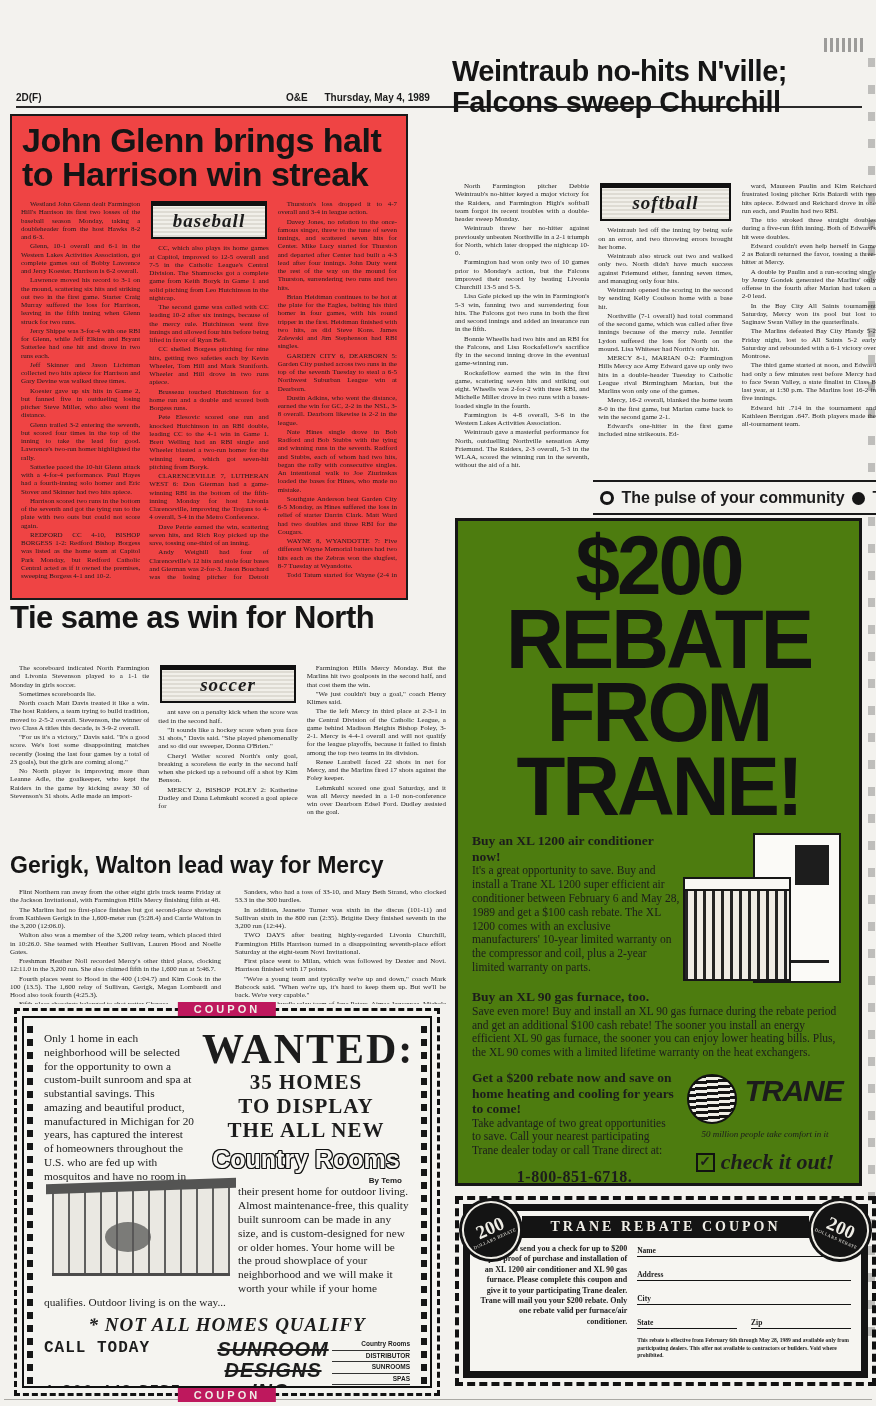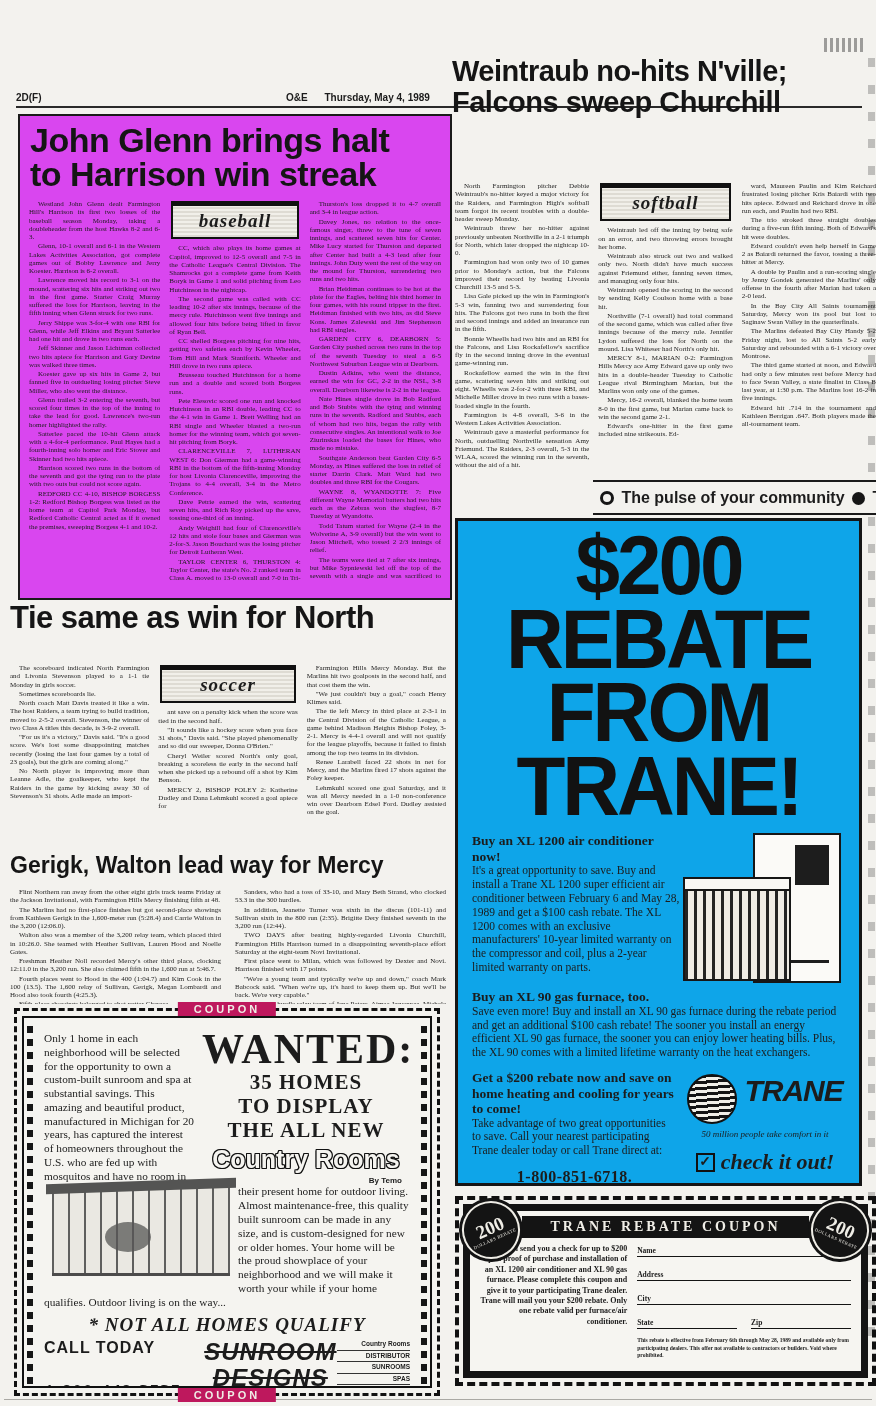--- a/index.html
+++ b/index.html
@@ -20,21 +20,21 @@
   .cols{display:flex;gap:9px;}
   .col{flex:1;font-size:7px;line-height:1.18;text-align:justify;overflow:hidden;}
   .col p{margin:0 0 1px;text-indent:9px;}
 
   
   .tag-box{border:2px solid #111;border-top:5px solid #111;margin:1px 2px 5px;padding:4px 4px 5px;
            text-align:center;font-style:italic;font-weight:bold;font-size:19px;letter-spacing:1px;
            background:repeating-linear-gradient(0deg,#dedbd3 0 2px,#f1efe9 2px 4px);}
 
   
-  .glenn-box{left:18px;top:114px;width:434px;height:486px;border:2px solid #1a1a1a;box-sizing:border-box;overflow:hidden;background:#d946ef;}
+  .glenn-box{left:10px;top:114px;width:398px;height:486px;border:2px solid #1a1a1a;box-sizing:border-box;overflow:hidden;background:#ef4444;}
   .glenn-box .headline{font-size:34px;padding:7px 10px 5px;}
   .glenn-cols{height:388px;padding:4px 9px;box-sizing:border-box;}
 
   
   .w-headline{left:452px;top:56px;width:424px;}
   .w-headline .headline{font-size:29px;line-height:1.06;}
   .w-cols{left:455px;top:182px;width:421px;}
   .w-col1{height:325px;} .w-col2,.w-col3{height:272px;}
 
   
@@ -73,31 +73,31 @@
       text-shadow:1px 1px 0 #111,-1px -1px 0 #111,1px -1px 0 #111,-1px 1px 0 #111,0 1px 0 #111,0 -1px 0 #111,1px 0 0 #111,-1px 0 0 #111;}
   .by-temo{font-size:8px;font-weight:bold;text-align:right;padding-right:8px;margin-top:2px;font-family:"Liberation Sans",sans-serif;}
   .sunroom-art{float:left;width:178px;height:86px;margin:2px 8px 6px 8px;position:relative;
       background:repeating-linear-gradient(90deg,#3a3a3a 0 2px,#e8e6df 2px 16px);border-bottom:3px solid #222;opacity:.8;}
   .sunroom-art::before{content:"";position:absolute;left:-6px;right:-6px;top:-6px;height:10px;background:#2d2d2d;transform:skewY(-2deg);}
   .sunroom-art::after{content:"";position:absolute;left:30%;top:40%;width:46px;height:30px;border-radius:50%;background:#2f2f2f;opacity:.75;}
   .wanted-body{font-size:11.3px;line-height:1.22;margin:4px 0 0;text-align:left;}
   .qualify-line{clear:both;text-align:center;font-weight:bold;font-style:italic;font-size:19px;letter-spacing:1px;margin:5px 0 3px;}
   .wanted-contact{display:flex;align-items:flex-start;}
   .contact-left{width:170px;}
-  .call-today{font-weight:bold;font-size:16px;letter-spacing:1px;font-family:Liberation Sans, sans-serif;}
+  .call-today{font-weight:bold;font-size:16px;letter-spacing:1px;font-family:Liberation Mono, monospace;}
   .wanted-phone{font-weight:bold;font-size:20px;letter-spacing:0.5px;margin-top:24px;}
   .mail-to{font-size:10px;font-weight:bold;}
   .sunroom-logo{flex:1;text-align:center;font-family:"Liberation Sans",sans-serif;font-weight:bold;font-style:italic;}
-  .logo-line{font-size:24px;line-height:1.05;text-decoration:line-through;letter-spacing:1px;}
+  .logo-line{font-size:20px;line-height:1.05;text-decoration:line-through;letter-spacing:1px;}
   .logo-side{width:78px;text-align:right;font-size:6.5px;font-weight:bold;font-family:"Liberation Sans",sans-serif;line-height:1.6;}
   .logo-side div{border-bottom:1px solid #333;}
 
   
   .trane-ad{left:455px;top:518px;width:407px;height:668px;border:3px solid #161616;box-sizing:border-box;
-            padding:8px 14px;overflow:hidden;background:#0ea5e9;}
+            padding:8px 14px;overflow:hidden;background:#4d7c0f;}
   .mega{font-family:"Liberation Sans",sans-serif;font-weight:bold;font-size:80px;line-height:0.92;
         letter-spacing:-3px;text-align:center;color:#121212;transform:scaleY(1.04);}
   .xl-row{display:flex;margin-top:10px;}
   .ad-copy{font-size:11.5px;line-height:1.2;}
   .ad-lead{font-weight:bold;font-size:13.5px;line-height:1.15;}
   .xl-row .ad-text{width:56%;}
   .appliances{flex:1;position:relative;height:148px;}
   .furnace{position:absolute;right:4px;top:0;width:84px;height:146px;border:2px solid #161616;background:#fbfaf7;}
   .furnace::before{content:"";position:absolute;right:10px;top:10px;width:34px;height:40px;background:#1d1d1d;}
   .furnace::after{content:"";position:absolute;left:10px;bottom:18px;right:10px;height:3px;background:#1d1d1d;}

